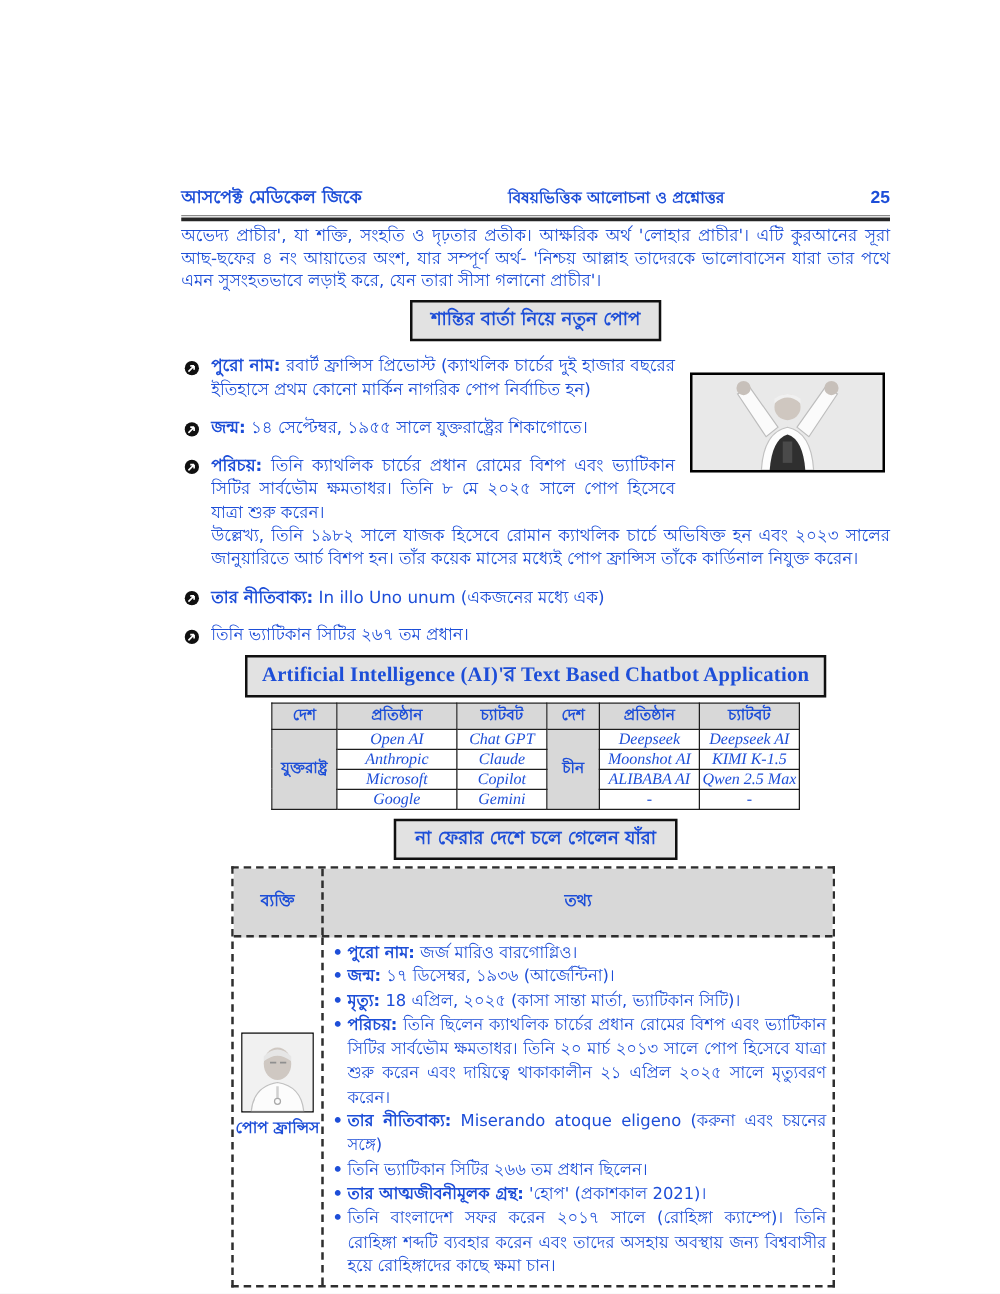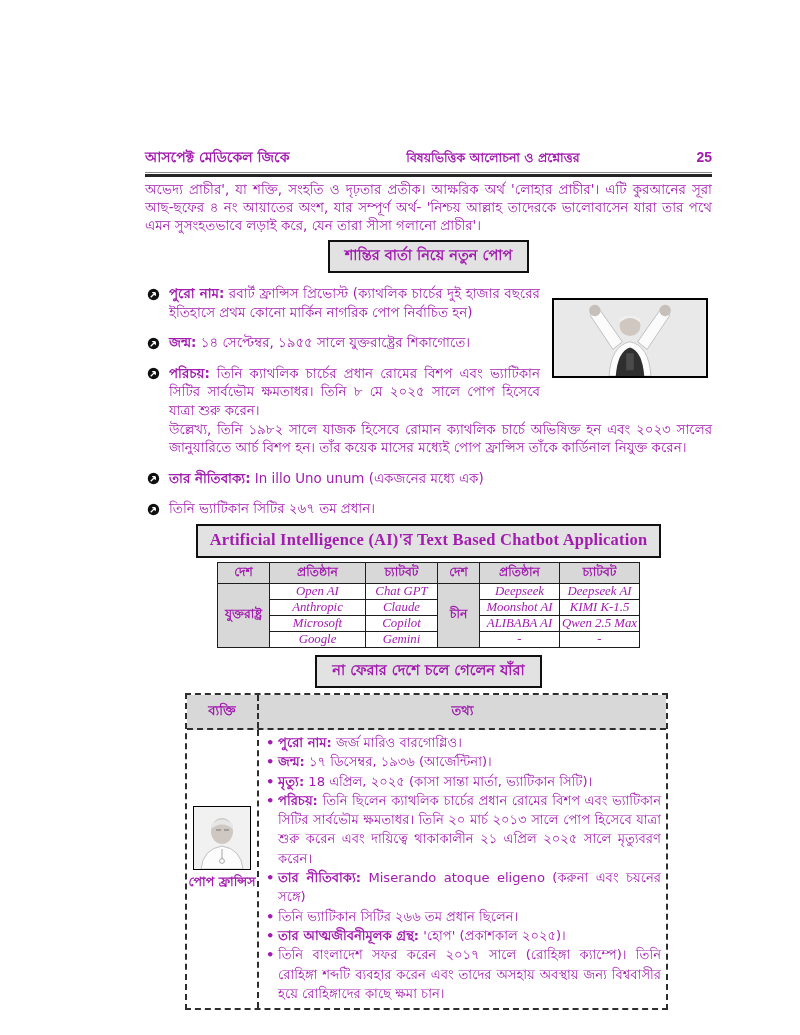--- a/index.html
+++ b/index.html
@@ -1,19 +1,19 @@
 <!DOCTYPE html>
 <html><head>
 <meta charset="utf-8">
 <style>
   html,body { margin:0; padding:0; background:#f2f2f2; }
   .page {
     position:relative; width:800px; height:1035px; margin:0 auto;
     background:#ffffff; overflow:hidden;
-    font-family:"DejaVu Sans","Liberation Sans",sans-serif; color:#a21caf;
+    font-family:"DejaVu Sans","Liberation Sans",sans-serif; color:#1d4ed8;
   }
   .content { position:absolute; left:145px; top:146px; width:567px; }
 
   
   .header-row { display:flex; justify-content:space-between; align-items:baseline; }
   .brand { font-weight:bold; font-size:14px; }
   .head-center { font-weight:bold; font-size:12.5px; }
   .pagenum { font-weight:bold; font-size:14px; font-family:"Liberation Sans",sans-serif; }
   .top-rule { margin-top:2px; height:1px; border-top:1px solid #8a8a8a; border-bottom:3px solid #262626; }
 
@@ -48,21 +48,21 @@
     border:1.2px solid #1d1d1d; text-align:center; vertical-align:middle;
     padding:0 1px; height:14px; overflow:hidden; white-space:nowrap;
   }
   .chat-table th { background:#d8d8d8; font-size:12.3px; font-weight:bold; }
   .chat-table td.country { background:#d8d8d8; font-weight:bold; font-size:12.3px; }
   .chat-table td.en { font-family:"Liberation Serif","DejaVu Serif",serif; font-size:12.8px; background:#fff;font-style:italic; }
 
   
   .person-table { margin:5px 0 0 40px; width:483px; border:2px dashed #2e2e2e; box-sizing:border-box; }
   .pt-header { display:grid; grid-template-columns:72px 1fr; background:#d8d8d8; border-bottom:2px dashed #2e2e2e; }
-  .pt-header .hcell { font-weight:bold; font-size:13px; text-align:center; padding:6px 0; }
+  .pt-header .hcell { font-weight:bold; font-size:13px; text-align:center; padding:16px 0; }
   .pt-header .hcell:first-child { border-right:2px dashed #2e2e2e; }
   .pt-body { display:grid; grid-template-columns:72px 1fr; }
   .pt-left { border-right:2px dashed #2e2e2e; text-align:center; padding-top:76px; }
   .portrait { width:56px; height:62px; border:1.5px solid #000; margin:0 auto; background:#f4f4f4; }
   .portrait svg { display:block; width:100%; height:100%; }
   .person-label { font-weight:bold; font-size:12.6px; margin-top:3px; white-space:nowrap; }
   .pt-right { padding:3px 5px 5px 7px; }
   .fact { position:relative; padding-left:12px; font-size:13.1px; line-height:19.3px; text-align:justify; }
   .fact .dot { position:absolute; left:0; top:0; font-weight:bold; }
   .f-label { font-weight:bold; }
@@ -230,20 +230,20 @@
           </div>
           <div class="person-label">পোপ ফ্রান্সিস</div>
         </div>
         <div class="pt-right">
           <div class="fact"><span class="dot">•</span><span class="f-label">পুরো নাম:</span><span> জর্জ মারিও বারগোগ্লিও।</span></div>
           <div class="fact"><span class="dot">•</span><span class="f-label">জন্ম:</span><span> ১৭ ডিসেম্বর, ১৯৩৬ (আর্জেন্টিনা)।</span></div>
           <div class="fact"><span class="dot">•</span><span class="f-label">মৃত্যু:</span><span> 18 এপ্রিল, ২০২৫ (কাসা সান্তা মার্তা, ভ্যাটিকান সিটি)।</span></div>
           <div class="fact"><span class="dot">•</span><span class="f-label">পরিচয়:</span><span> তিনি ছিলেন ক্যাথলিক চার্চের প্রধান রোমের বিশপ এবং ভ্যাটিকান সিটির সার্বভৌম ক্ষমতাধর। তিনি ২০ মার্চ ২০১৩ সালে পোপ হিসেবে যাত্রা শুরু করেন এবং দায়িত্বে থাকাকালীন ২১ এপ্রিল ২০২৫ সালে মৃত্যুবরণ করেন।</span></div>
           <div class="fact"><span class="dot">•</span><span class="f-label">তার নীতিবাক্য:</span><span> Miserando atoque eligeno (করুনা এবং চয়নের সঙ্গে)</span></div>
           <div class="fact"><span class="dot">•</span><span class="f-label"></span><span>তিনি ভ্যাটিকান সিটির ২৬৬ তম প্রধান ছিলেন।</span></div>
-          <div class="fact"><span class="dot">•</span><span class="f-label">তার আত্মজীবনীমূলক গ্রন্থ:</span><span> 'হোপ' (প্রকাশকাল ২০২৫)।</span></div>
+          <div class="fact"><span class="dot">•</span><span class="f-label">তার আত্মজীবনীমূলক গ্রন্থ:</span><span> 'হোপ' (প্রকাশকাল 2021)।</span></div>
           <div class="fact"><span class="dot">•</span><span class="f-label"></span><span>তিনি বাংলাদেশ সফর করেন ২০১৭ সালে (রোহিঙ্গা ক্যাম্পে)। তিনি রোহিঙ্গা শব্দটি ব্যবহার করেন এবং তাদের অসহায় অবস্থায় জন্য বিশ্ববাসীর হয়ে রোহিঙ্গাদের কাছে ক্ষমা চান।</span></div>
         </div>
       </div>
     </div>
 
   </div>
 </div>
 
 </body></html>

